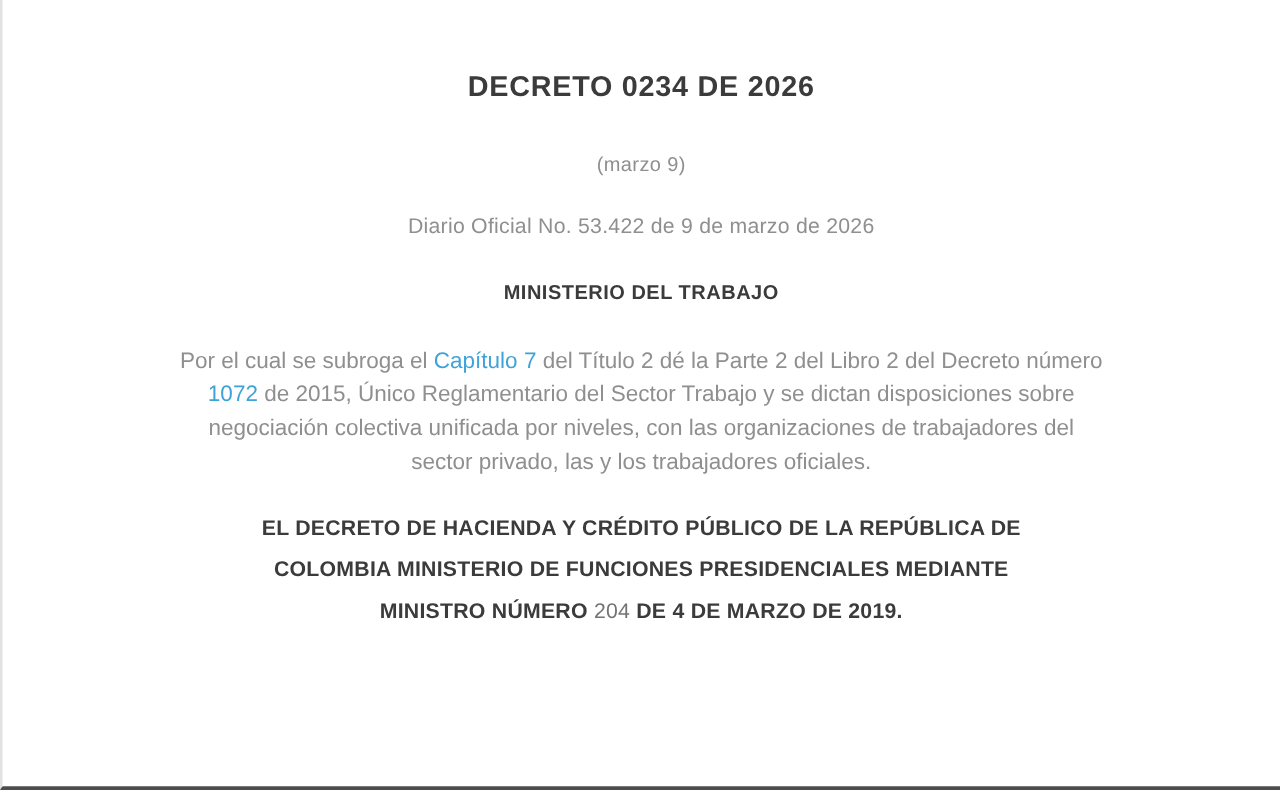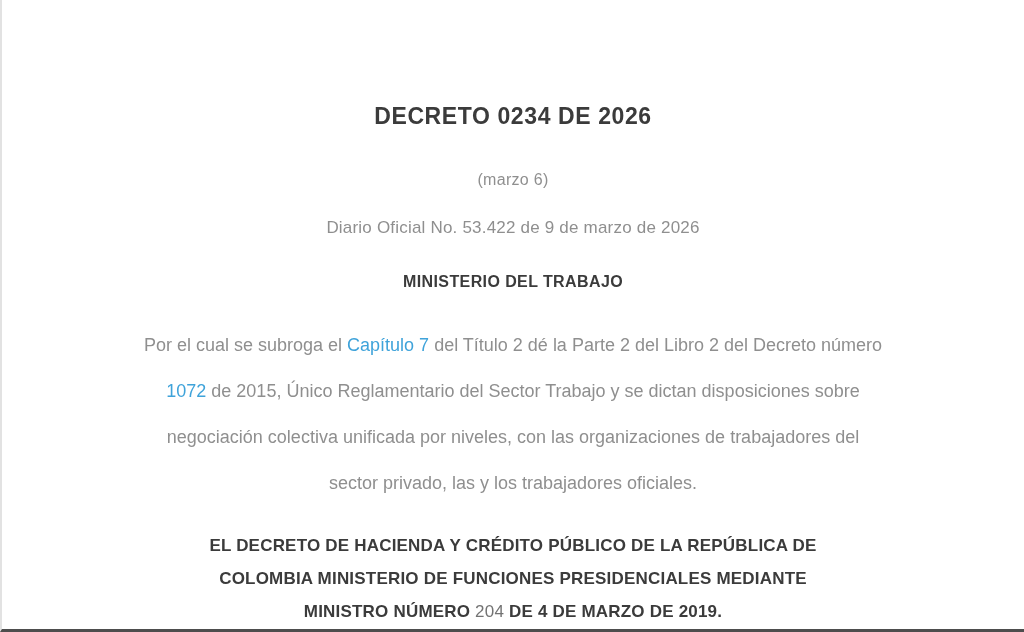--- a/index.html
+++ b/index.html
@@ -14,21 +14,21 @@
   .page {
     width: 1024px;
     height: 632px;
     background: #ffffff;
     border-left: 2px solid #e2e2e2;
     border-bottom: 3px solid #4d4d4d;
   }
   .doc {
     width: 744px;
     margin: 0 auto;
-    padding-top: 103px;
+    padding-top: 56px;
     text-align: center;
   }
   .doc-title {
     margin: 0 0 41px 0;
     font-size: 23px;
     font-weight: bold;
     letter-spacing: 0.6px;
     color: #3b3b3b;
   }
   .date-line {
@@ -46,21 +46,21 @@
   .ministry-heading {
     margin: 0 0 31px 0;
     font-size: 16px;
     font-weight: bold;
     letter-spacing: 0.4px;
     color: #3b3b3b;
   }
   .subject-paragraph {
     margin: 0 0 23px 0;
     font-size: 18px;
-    line-height: 46px;
+    line-height: 27px;
     color: #8f8f8f;
   }
   .inline-link {
     color: #3fa3da;
     text-decoration: none;
     cursor: pointer;
   }
   .authority-paragraph {
     margin: 0;
     font-size: 17px;
@@ -76,21 +76,21 @@
   }
 </style>
 </head>
 <body>
 
 <div class="page">
   <main class="doc">
 
     <h1 class="doc-title">DECRETO 0234 DE 2026</h1>
 
-    <p class="date-line">(marzo 6)</p>
+    <p class="date-line">(marzo 9)</p>
 
     <p class="gazette-line">Diario Oficial No. 53.422 de 9 de marzo de 2026</p>
 
     <h2 class="ministry-heading">MINISTERIO DEL TRABAJO</h2>
 
     <p class="subject-paragraph"><span>Por el cual se subroga el </span><a class="inline-link">Capítulo 7</a><span> del Título 2 dé la Parte 2 del Libro 2 del Decreto número </span><a class="inline-link">1072</a><span> de 2015, Único Reglamentario del Sector Trabajo y se dictan disposiciones sobre negociación colectiva unificada por niveles, con las organizaciones de trabajadores del sector privado, las y los trabajadores oficiales.</span></p>
 
     <p class="authority-paragraph">
       <span class="auth-line">EL DECRETO DE HACIENDA Y CRÉDITO PÚBLICO DE LA REPÚBLICA DE</span>
       <span class="auth-line">COLOMBIA MINISTERIO DE FUNCIONES PRESIDENCIALES MEDIANTE</span>

